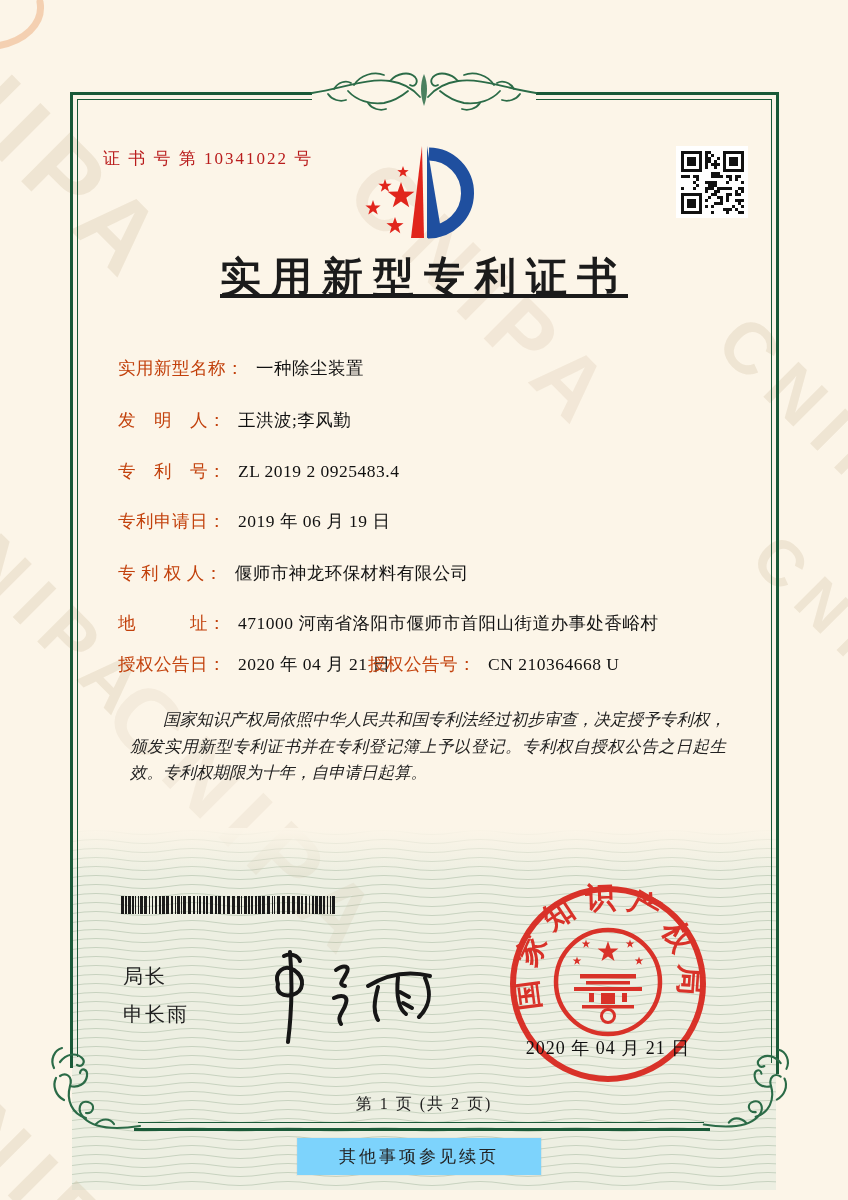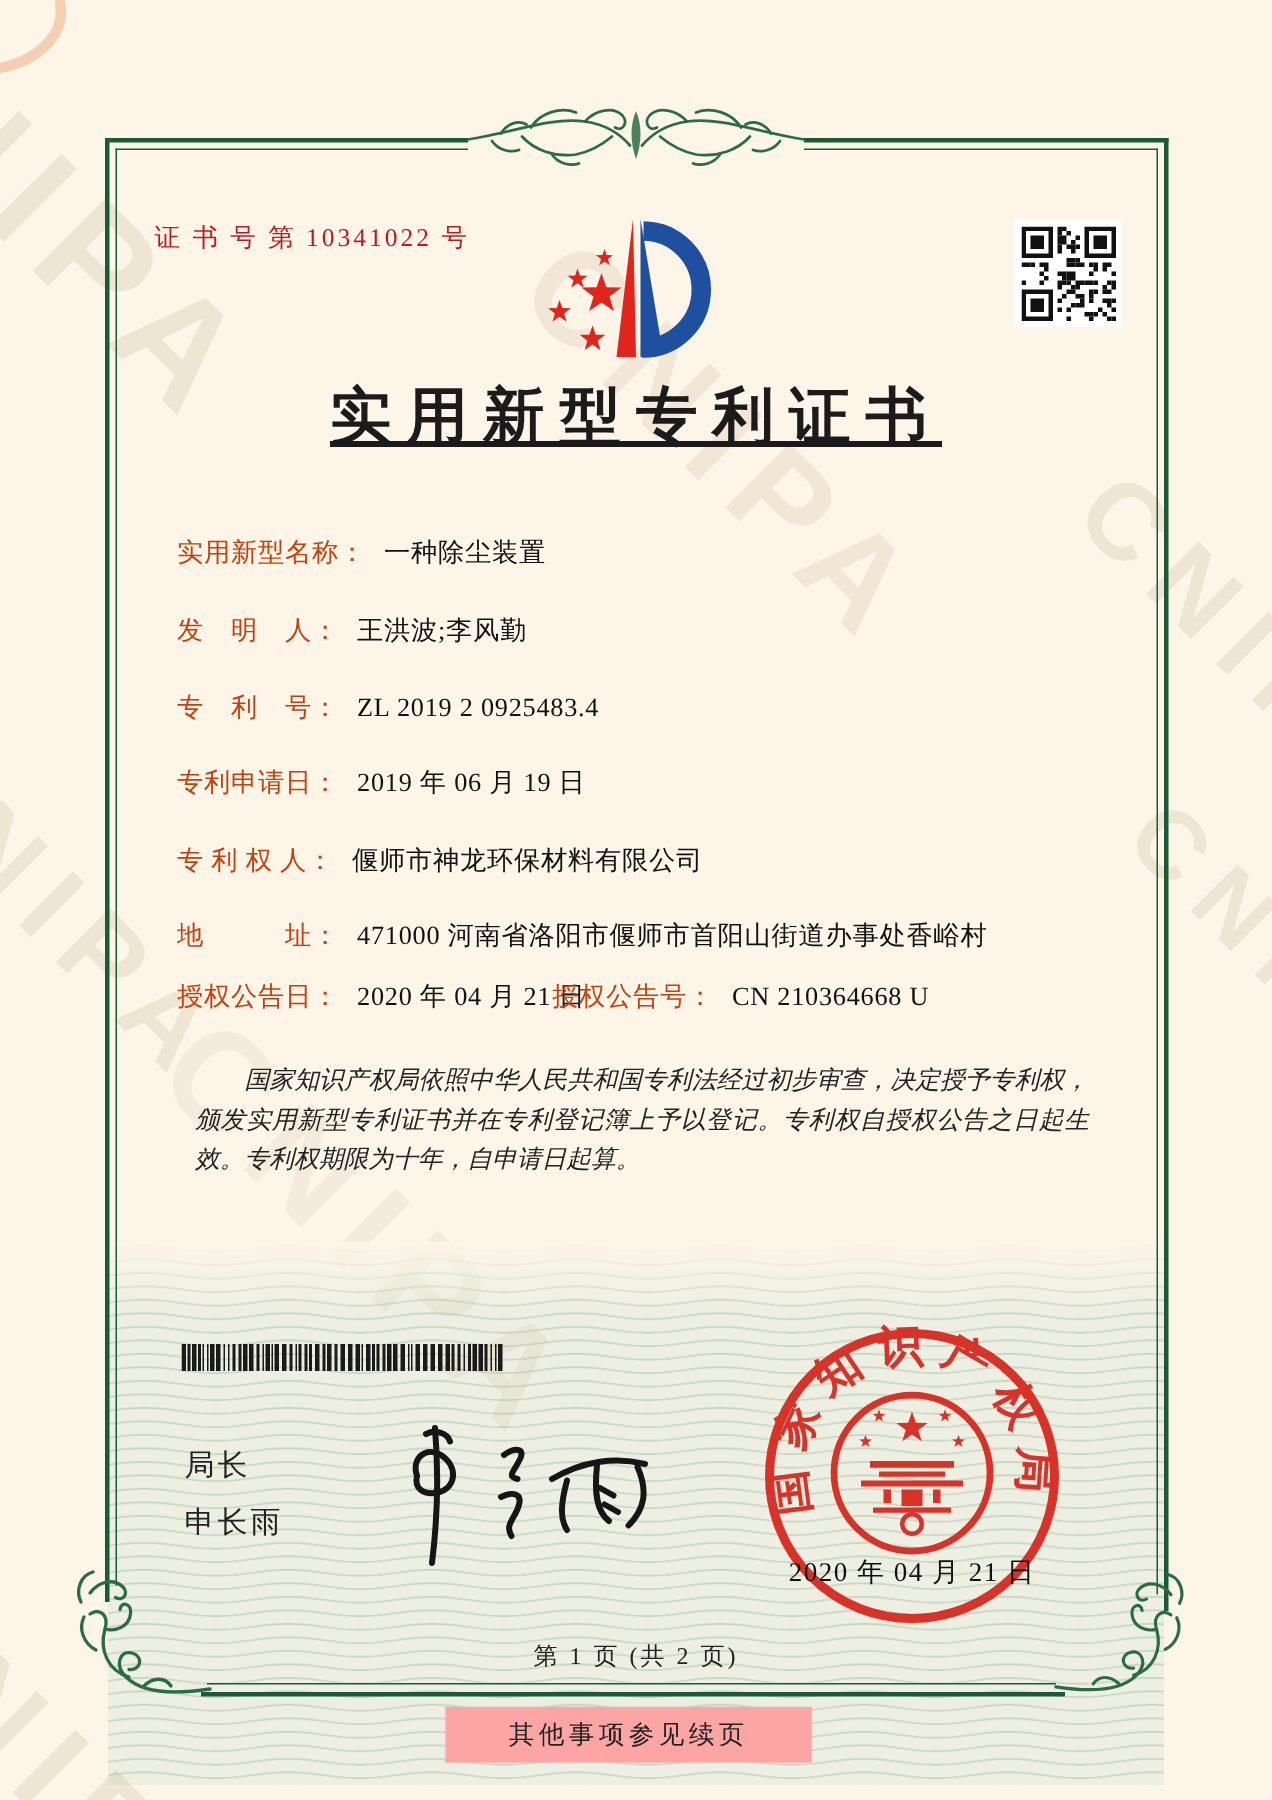--- a/index.html
+++ b/index.html
@@ -21,21 +21,21 @@
   .bodytxt{position:absolute;left:118px;top:695px;width:620px;font-size:16.5px;
            line-height:26.5px;text-align:justify;color:#222;}
   .bodytxt p{margin:12px;text-indent:2em;font-style:italic;}
   .sign-label{position:absolute;left:123px;font-family:"Liberation Sans",sans-serif;
               font-size:20px;letter-spacing:2px;color:#222;}
   .seal-date{position:absolute;left:512px;top:1036px;width:192px;text-align:center;
              font-size:18px;letter-spacing:1px;color:#101010;z-index:7;}
   .pageinfo{position:absolute;left:0;right:0;top:1094px;text-align:center;
             font-size:16px;letter-spacing:2px;color:#222;}
   .contnote{position:absolute;left:50%;transform:translateX(-52%);top:1138px;
-            background:#fca5a5;padding:7px 42px;font-size:17px;letter-spacing:3px;
+            background:#7dd3fc;padding:7px 42px;font-size:17px;letter-spacing:3px;
             color:#222;box-shadow:0 0 0 1px rgba(0,0,0,0.03);z-index:6;}
   .title{position:absolute;left:0;right:0;top:250px;text-align:center;
          font-size:41px;font-weight:700;letter-spacing:10px;color:#1b1b1b;text-decoration:underline;}
   .certno{position:absolute;left:103px;top:147px;font-size:17px;letter-spacing:2px;color:#b91c1c;}
   .qrbox{position:absolute;left:676px;top:146px;width:72px;height:72px;background:#fff;
          display:flex;align-items:center;justify-content:center;}
   .fade{position:absolute;left:72px;top:828px;width:704px;height:46px;
         background:linear-gradient(#fcf5e8,rgba(252,245,232,0));z-index:1;}
   .z2{z-index:2;} .z3{z-index:3;} .z4{z-index:4;} .z5{z-index:5;}
 </style>

